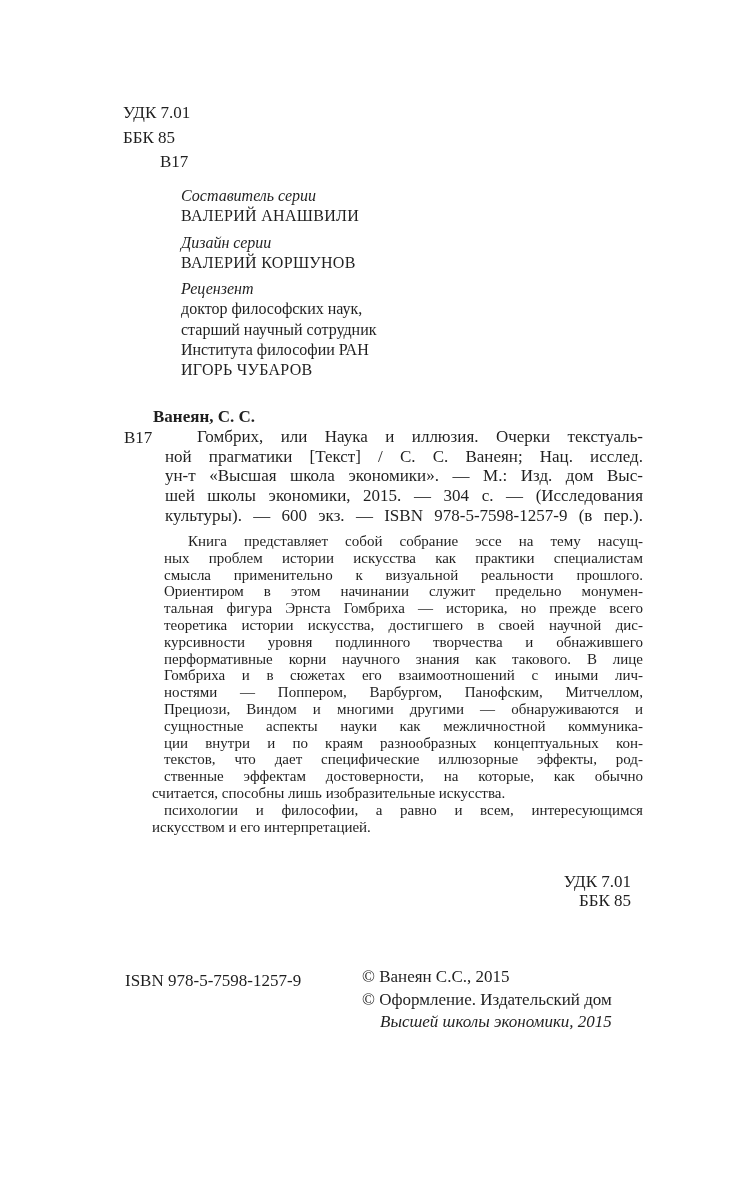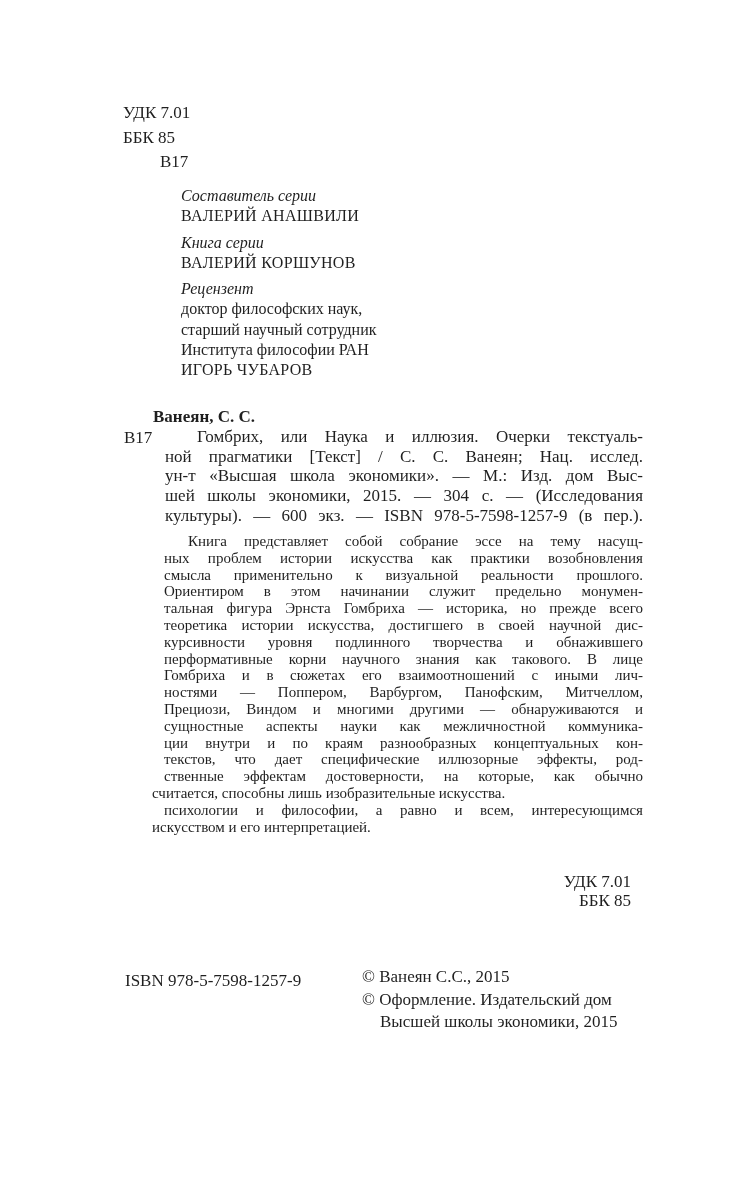--- a/index.html
+++ b/index.html
@@ -35,58 +35,58 @@
   
   .annotation { position: absolute; left: 152px; top: 533px; width: 491px; font-size: 15px; line-height: 16.8px; }
 
   
   .codes-bottom { position: absolute; right: 108px; top: 872px; font-size: 17px; line-height: 19px; text-align: right; }
 
   
   .footer { position: absolute; left: 0; top: 966px; width: 739px; font-size: 17px; line-height: 22.6px; }
   .footer .isbn { position: absolute; left: 125px; top: 4px; white-space: nowrap; }
   .footer .copyright { position: absolute; left: 362px; top: 0; }
-  .footer .copyright .cont { padding-left: 18px; }
+  .footer .copyright .cont { padding-left: 18px; font-style: italic; }
 </style>
 </head>
 <body>
 
 <div class="page">
 
   <div class="codes-top">
     <div class="code-line">УДК 7.01</div>
     <div class="code-line">ББК 85</div>
     <div class="code-line indented">В17</div>
   </div>
 
   <div class="credits">
     <div class="role">Составитель серии</div>
     <div class="caps">ВАЛЕРИЙ АНАШВИЛИ</div>
-    <div class="role grp">Книга серии</div>
+    <div class="role grp">Дизайн серии</div>
     <div class="caps">ВАЛЕРИЙ КОРШУНОВ</div>
     <div class="role grp">Рецензент</div>
     <div>доктор философских наук,</div>
     <div>старший научный сотрудник</div>
     <div>Института философии РАН</div>
     <div class="caps">ИГОРЬ ЧУБАРОВ</div>
   </div>
 
   <div class="biblio-code">В17</div>
   <div class="biblio">
     <div class="author">Ванеян, С. С.</div>
     <div class="just indent-bib">Гомбрих, или Наука и иллюзия. Очерки текстуаль-</div>
     <div class="just">ной прагматики [Текст] / С. С. Ванеян; Нац. исслед.</div>
     <div class="just">ун-т «Высшая школа экономики». — М.: Изд. дом Выс-</div>
     <div class="just">шей школы экономики, 2015. — 304 с. — (Исследования</div>
     <div class="just">культуры). — 600 экз. — ISBN 978-5-7598-1257-9 (в пер.).</div>
   </div>
 
   <div class="annotation">
     <div class="just indent-ann">Книга представляет собой собрание эссе на тему насущ-</div>
-    <div class="just">ных проблем истории искусства как практики возобновления</div>
+    <div class="just">ных проблем истории искусства как практики специалистам</div>
     <div class="just">смысла применительно к визуальной реальности прошлого.</div>
     <div class="just">Ориентиром в этом начинании служит предельно монумен-</div>
     <div class="just">тальная фигура Эрнста Гомбриха — историка, но прежде всего</div>
     <div class="just">теоретика истории искусства, достигшего в своей научной дис-</div>
     <div class="just">курсивности уровня подлинного творчества и обнажившего</div>
     <div class="just">перформативные корни научного знания как такового. В лице</div>
     <div class="just">Гомбриха и в сюжетах его взаимоотношений с иными лич-</div>
     <div class="just">ностями — Поппером, Варбургом, Панофским, Митчеллом,</div>
     <div class="just">Прециози, Виндом и многими другими — обнаруживаются и</div>
     <div class="just">сущностные аспекты науки как межличностной коммуника-</div>

